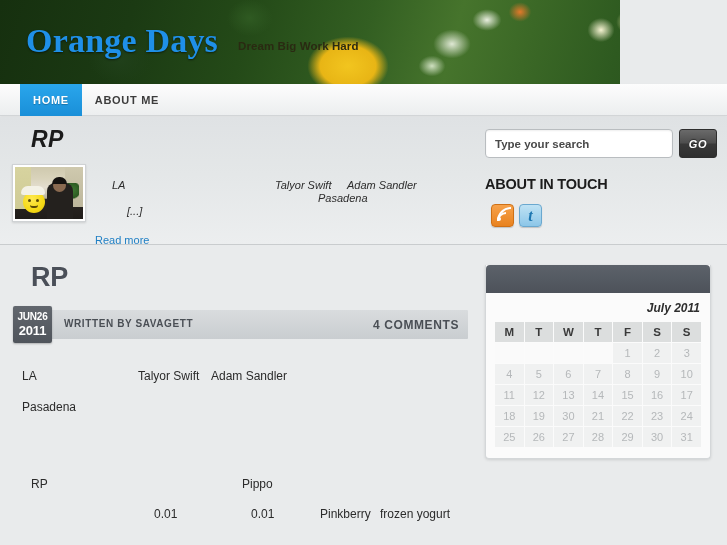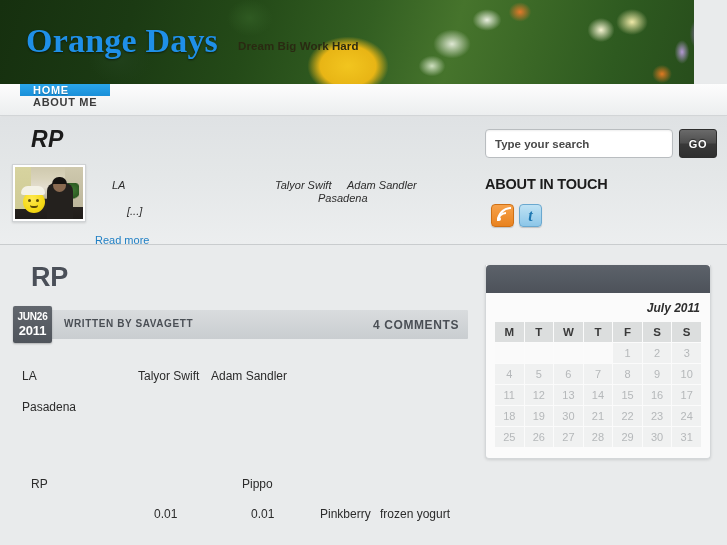--- a/index.html
+++ b/index.html
@@ -14,21 +14,21 @@
     font-family: "Liberation Sans", sans-serif;
     background: #e9ebec;
     color: #3a3a3a;
     position: relative;
   }
 
   
   #banner {
     position: absolute;
     left: 0; top: 0;
-    width: 694px; height: 84px;
+    width: 620px; height: 84px;
     overflow: hidden;
     background: #1d3a16;
   }
   #banner .photo {
     position: absolute;
     left: 0; top: 0;
     width: 727px; height: 84px;
     background:
       radial-gradient(ellipse 58px 42px at 348px 66px, #f2c51f 0%, #e8b515 48%, rgba(232,181,21,0) 70%),
       radial-gradient(ellipse 34px 26px at 352px 74px, #b98c12 0%, rgba(185,140,18,0) 75%),
@@ -75,21 +75,20 @@
     background: linear-gradient(#fdfdfd, #eceeef);
     border-bottom: 1px solid #d2d5d7;
     box-shadow: 0 1px 2px rgba(0,0,0,.06);
   }
   #nav {
     position: absolute;
     left: 20px; top: 0;
     height: 32px;
     display: flex;
     align-items: stretch;
-    flex-direction: column;
   }
   .navitem {
     display: flex;
     align-items: center;
     padding: 0 13px;
     font-size: 11px;
     font-weight: 700;
     letter-spacing: .7px;
     color: #3c3c3c;
     cursor: pointer;
@@ -190,20 +189,21 @@
     border: 1px solid #2e2e2e;
     border-radius: 3px;
     background: linear-gradient(#6a6a6a 0%, #4e4e4e 48%, #393939 52%, #2f2f2f 100%);
     color: #ffffff;
     font-family: "Liberation Sans", sans-serif;
     font-size: 11px;
     font-weight: 700;
     letter-spacing: .6px;
     cursor: pointer;
     text-shadow: 0 -1px 1px rgba(0,0,0,.5);
+    font-style: italic;
   }
   #kit-title {
     position: absolute;
     left: 485px; top: 176px;
     font-size: 14.5px;
     font-weight: 700;
     color: #1c1c1c;
     letter-spacing: -.2px;
   }
   #social {

